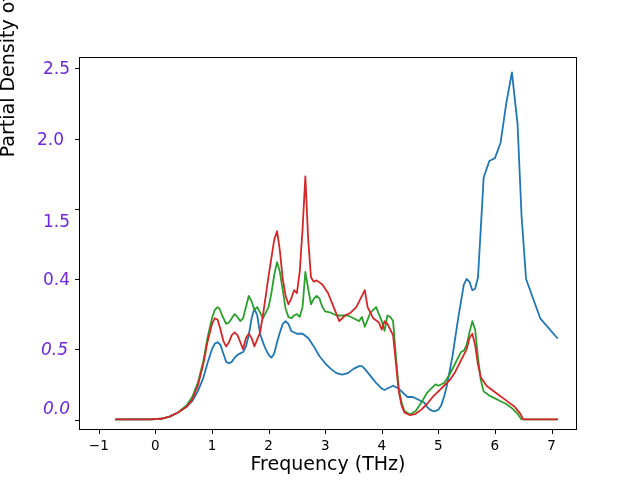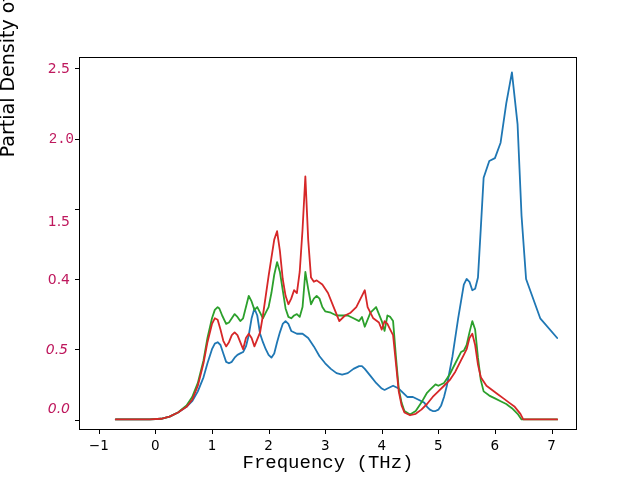--- a/index.html
+++ b/index.html
@@ -12,21 +12,21 @@
   #plot-area{
     position:absolute;
     left:79px;top:57px;width:498px;height:373px;
     border:1.1px solid #000000;
     box-sizing:border-box;
     background:#ffffff;
   }
   #curves-svg{position:absolute;left:0;top:0;width:640px;height:480px;pointer-events:none;}
   .ytick-label{
     position:absolute;
-    font-size:14px;color:#be185d;
+    font-size:17px;color:#6d28d9;
     text-align:right;
     white-space:nowrap;
     transform:translateY(-50%);
   }
   .xtick-label{
     position:absolute;
     font-size:13.5px;color:#000;
     text-align:center;white-space:nowrap;
     transform:translateX(-50%);
   }
@@ -39,21 +39,21 @@
     transform-origin:0 0;
     transform:rotate(-90deg);
     font-size:19px;color:#000;
     text-align:center;
     white-space:nowrap;
   }
   #xlabel{
     position:absolute;
     left:79px;top:452px;width:498px;
     font-size:19px;color:#000;
-    text-align:center;white-space:nowrap;font-family:Liberation Mono, monospace;
+    text-align:center;white-space:nowrap;
   }
 </style>
 </head>
 <body>
 
 <div id="figure">
 
   <div id="plot-area"></div>
 
   <svg id="curves-svg" viewBox="0 0 640 480" preserveAspectRatio="none">
@@ -69,21 +69,21 @@
   <div id="ytick-layer">
       <div class="tickmark-y" style="left: 75px; top: 419.5px;"></div>
       <div class="ytick-label" style="left: 10px; width: 60px; top: 408px; font-style: italic;">0.0</div>
       <div class="tickmark-y" style="left: 75px; top: 349.2px;"></div>
       <div class="ytick-label" style="left: 8px; width: 60px; top: 349.2px; font-style: italic;">0.5</div>
       <div class="tickmark-y" style="left: 75px; top: 279px;"></div>
       <div class="ytick-label" style="left: 10px; width: 60px; top: 279px;">0.4</div>
       <div class="tickmark-y" style="left: 75px; top: 208.7px;"></div>
       <div class="ytick-label" style="left: 10px; width: 60px; top: 221px;">1.5</div>
       <div class="tickmark-y" style="left: 75px; top: 138.5px;"></div>
-      <div class="ytick-label" style="left: 14px; width: 60px; top: 138.5px; font-family: Liberation Mono, monospace;">2.0</div>
+      <div class="ytick-label" style="left: 4px; width: 60px; top: 138.5px;">2.0</div>
       <div class="tickmark-y" style="left: 75px; top: 68.2px;"></div>
       <div class="ytick-label" style="left: 10px; width: 60px; top: 68.2px;">2.5</div>
     </div>
   <div id="xtick-layer">
       <div class="tickmark-x" style="left: 98.8px; top: 430px;"></div>
       <div class="xtick-label" style="left: 98.8px; top: 437px;">−1</div>
       <div class="tickmark-x" style="left: 155.4px; top: 430px;"></div>
       <div class="xtick-label" style="left: 155.4px; top: 437px;">0</div>
       <div class="tickmark-x" style="left: 212px; top: 430px;"></div>
       <div class="xtick-label" style="left: 212px; top: 437px;">1</div>

